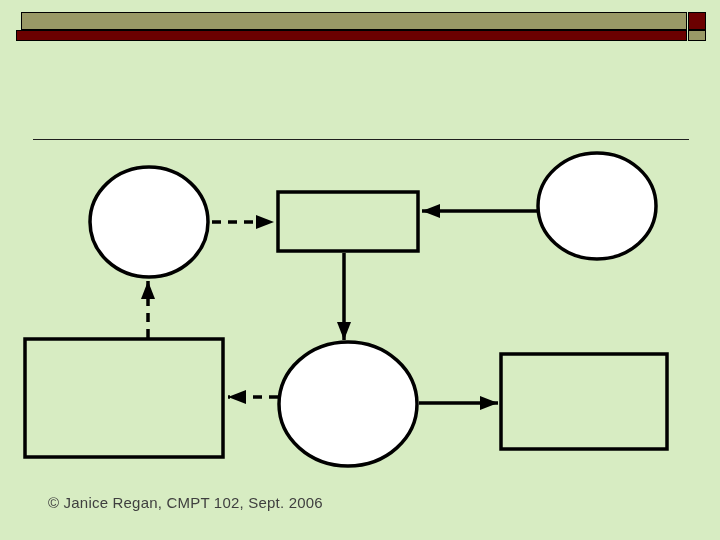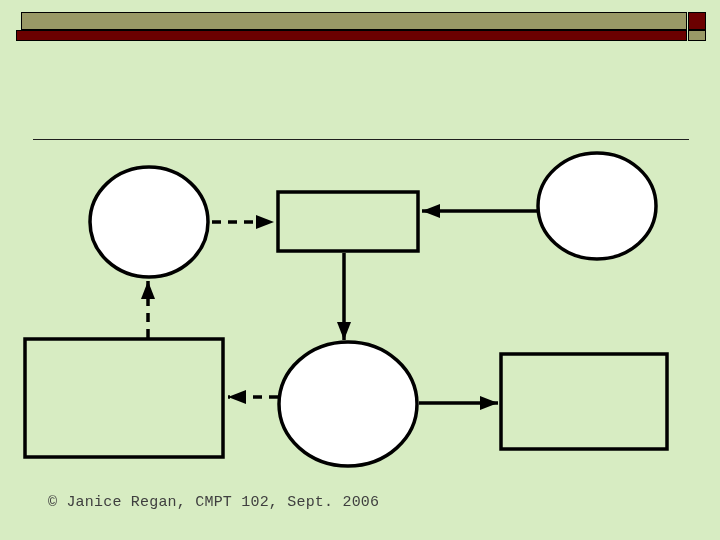--- a/index.html
+++ b/index.html
@@ -10,21 +10,21 @@
     font-family: "Liberation Sans", sans-serif;
   }
   .abs { position: absolute; box-sizing: border-box; }
   .bar { border: 1px solid #000; }
   #bar-olive   { left: 21px;  top: 12px;  width: 666px; height: 18px; background: var(--color-bar_olive, #999966); }
   #bar-maroon  { left: 16px;  top: 30px;  width: 671px; height: 11px; background: var(--color-bar_maroon, #6b0000); }
   #sq-maroon   { left: 688px; top: 12px;  width: 18px;  height: 18px; background: var(--color-bar_maroon, #6b0000); }
   #sq-olive    { left: 688px; top: 30px;  width: 18px;  height: 11px; background: var(--color-bar_olive, #999966); }
   #underline   { left: 33px;  top: 139px; width: 656px; height: 1px;  background: var(--color-divider, #1f1f1f); }
   #diagram     { left: 0; top: 0; width: 720px; height: 540px; }
-  #footer      { left: 48px; top: 494px; font-size: 15px; color: var(--color-text, #3f3f3f); letter-spacing: 0.2px; font-family: Liberation Mono, monospace; }
+  #footer      { left: 48px; top: 494px; font-size: 15px; color: var(--color-text, #3f3f3f); letter-spacing: 0.2px; }
 </style>
 </head>
 <body>
 
 <div id="bar-olive" class="abs bar"></div>
 <div id="bar-maroon" class="abs bar"></div>
 <div id="sq-maroon" class="abs bar"></div>
 <div id="sq-olive" class="abs bar"></div>
 <div id="underline" class="abs"></div>
 

